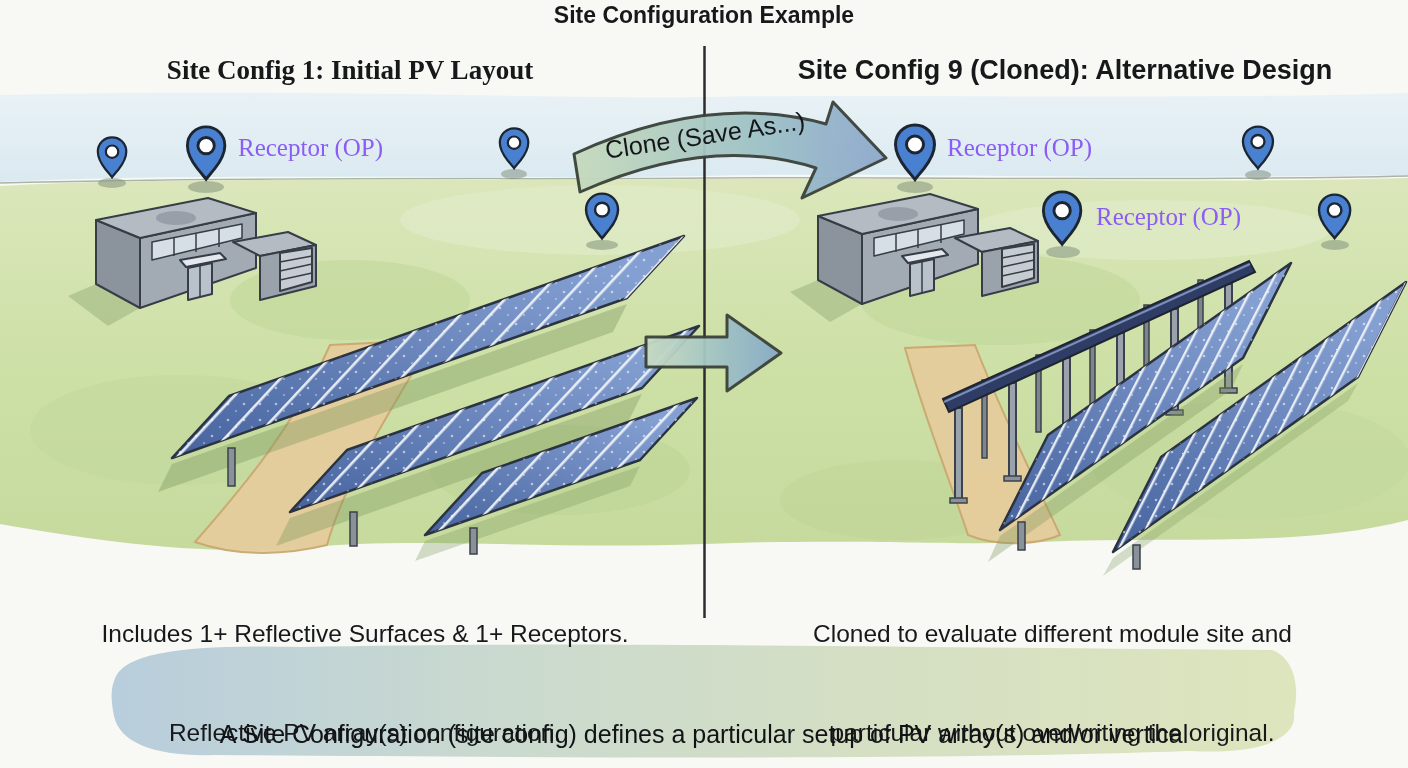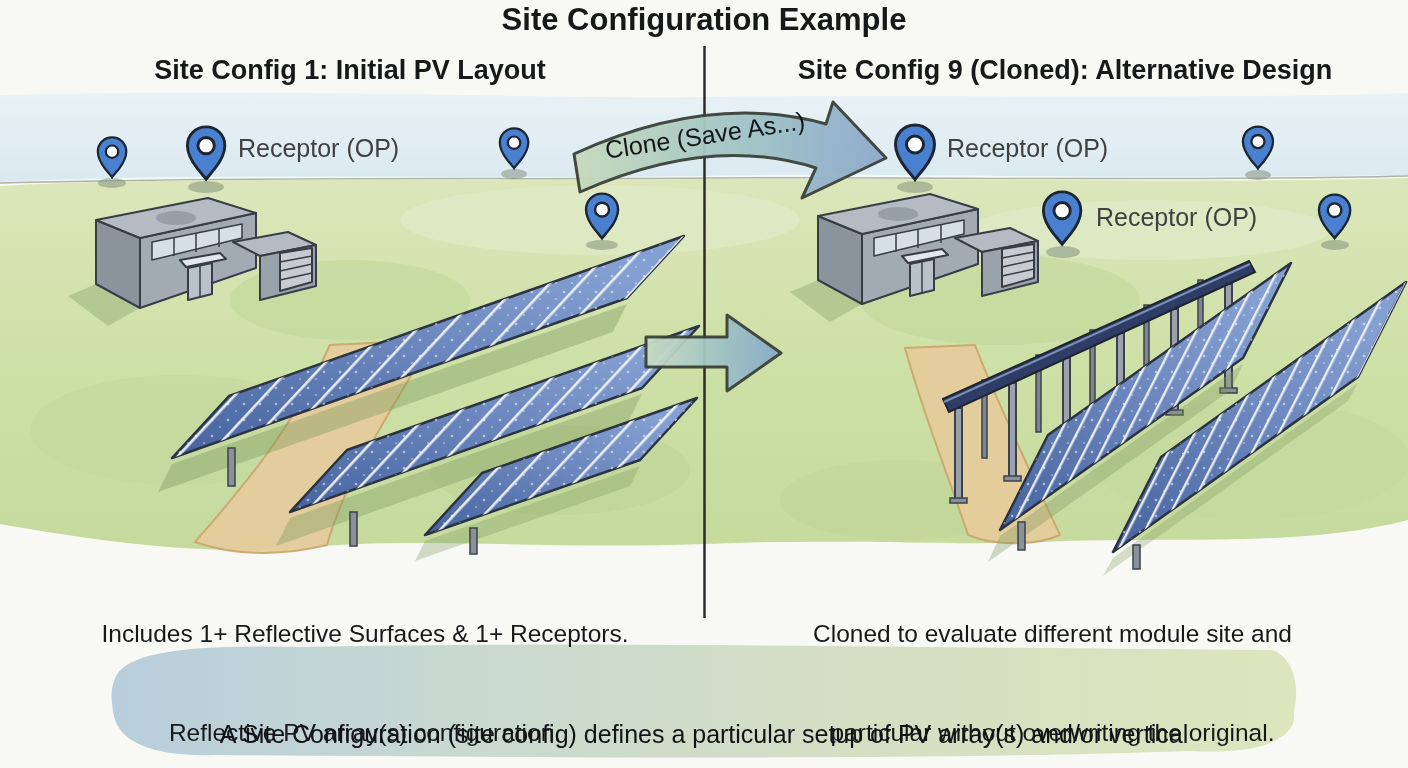--- a/index.html
+++ b/index.html
@@ -1,24 +1,24 @@
 <!DOCTYPE html>
 <html><head>
 <meta charset="utf-8">
 <style>
   html,body{margin:0;padding:0;background:#eef0ea;}
   .stage{position:relative;width:1408px;height:768px;background:#f8f9f5;overflow:hidden;
          font-family:"Liberation Sans","DejaVu Sans",sans-serif;color:#17181a;}
   .scene{position:absolute;left:0;top:0;width:1408px;height:768px;}
   .txt{position:absolute;white-space:pre-wrap;}
-  .title{left:0;top:2px;width:1408px;text-align:center;font-size:31px;font-weight:700;}
+  .title{left:0;top:2px;width:1408px;text-align:center;font-size:23px;font-weight:700;}
   .hdr{top:55px;font-size:27px;font-weight:700;text-align:center;}
-  .hdr-left{left:40px;width:620px;}
+  .hdr-left{left:40px;width:620px;font-family:Liberation Serif, serif;}
   .hdr-right{left:755px;width:620px;}
-  .receptor{font-size:25px;font-weight:500;color:#404040;}
+  .receptor{font-size:25px;font-weight:500;color:#8b5cf6;font-family:Liberation Serif, serif;}
   .clone-label{left:583px;top:121px;width:244px;text-align:center;font-size:25px;font-weight:500;
                transform:rotate(-8.5deg);color:#14161a;}
   .caption{top:551px;font-size:24.5px;line-height:33px;font-weight:500;text-align:center;color:#17181a;}
   .cap-left{left:20px;width:690px;}
   .cap-right{left:725px;width:655px;}
   .banner-text{left:149px;top:652px;width:1110px;text-align:center;font-size:25px;line-height:33px;
                font-weight:400;color:#121316;}
   .banner-text b{font-weight:400;}
 </style>
 </head>

